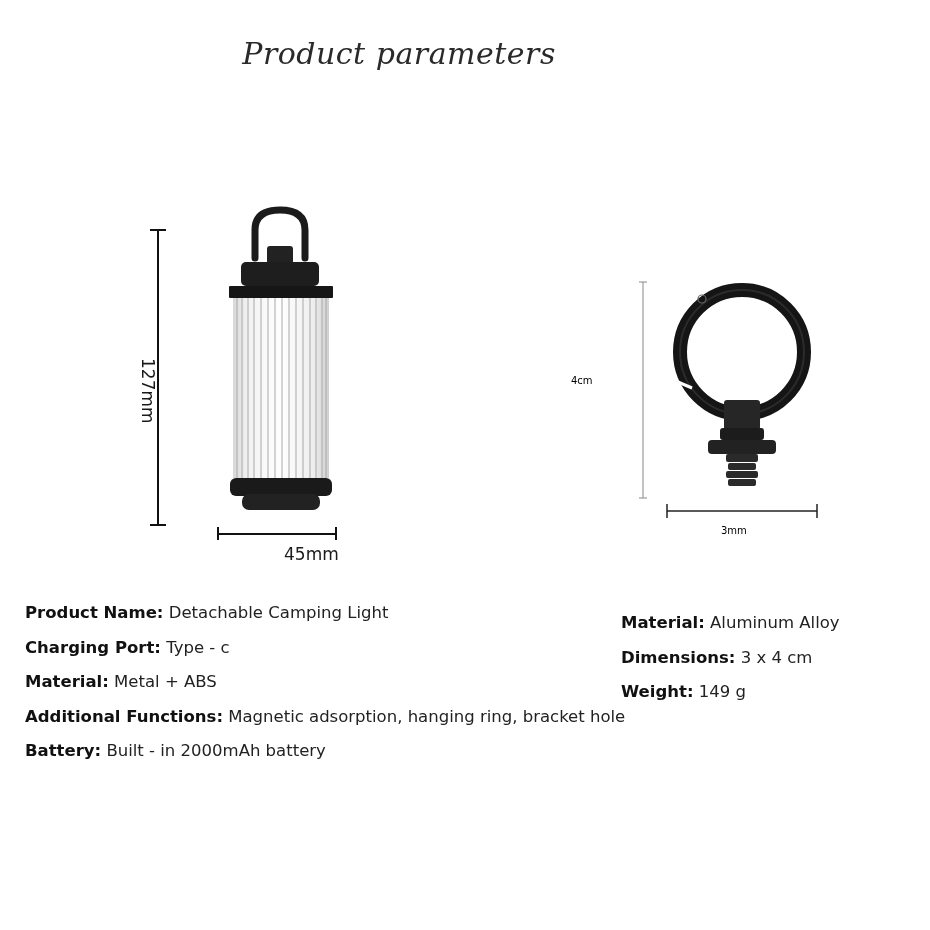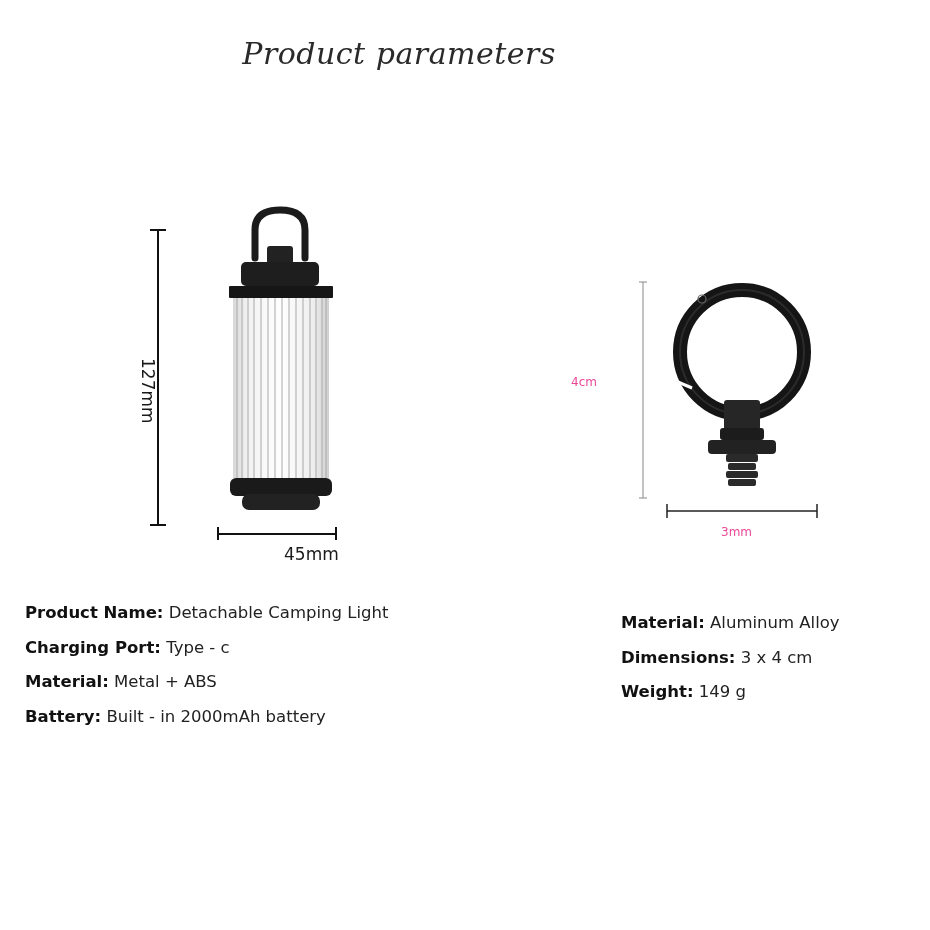--- a/index.html
+++ b/index.html
@@ -3,21 +3,21 @@
 <meta charset="utf-8">
 <style>
   html, body { margin: 0; padding: 0; background: #ffffff; }
   body { width: 930px; height: 930px; position: relative; overflow: hidden;
          font-family: "DejaVu Sans", sans-serif; color: #1a1a1a; }
   .title { position: absolute; left: 0; width: 798px; top: 36px; text-align: center;
            font-family: "DejaVu Serif", serif; font-style: italic; font-size: 30px;
            color: #2a2a2a; letter-spacing: 0.5px; }
   .figure { position: absolute; }
   .dim-label { position: absolute; font-size: 16px; color: #1a1a1a; }
-  .dim-label.light { color: #ec4899; font-size: 12px; }
+  .dim-label.light { color: #000000; font-size: 10px; }
   .specs { position: absolute; font-size: 16.5px; }
   .spec-row { height: 34.6px; line-height: 34.6px; white-space: nowrap; }
   .spec-key { font-weight: 600; color: #111; }
   .spec-val { color: #222; }
   .vertical { transform: rotate(90deg); transform-origin: left top; white-space: nowrap; }
 </style>
 </head>
 <body>
 
 <div class="title">Product parameters</div>
@@ -108,20 +108,21 @@
     <line x1="187" y1="234" x2="187" y2="248"></line>
   </g>
 </svg>
 <div class="dim-label light" style="left:571px; top:375px;">4cm</div>
 <div class="dim-label light" style="left:721px; top:525px;">3mm</div>
 
 <div class="specs" style="left:25px; top:596px;">
   <div class="spec-row"><span class="spec-key">Product Name:</span> <span class="spec-val">Detachable Camping Light</span></div>
   <div class="spec-row"><span class="spec-key">Charging Port:</span> <span class="spec-val">Type - c</span></div>
   <div class="spec-row"><span class="spec-key">Material:</span> <span class="spec-val">Metal + ABS</span></div>
+  <div class="spec-row"><span class="spec-key">Additional Functions:</span> <span class="spec-val">Magnetic adsorption, hanging ring, bracket hole</span></div>
   <div class="spec-row"><span class="spec-key">Battery:</span> <span class="spec-val">Built - in 2000mAh battery</span></div>
 </div>
 
 <div class="specs" style="left:621px; top:606px;">
   <div class="spec-row"><span class="spec-key">Material:</span> <span class="spec-val">Aluminum Alloy</span></div>
   <div class="spec-row"><span class="spec-key">Dimensions:</span> <span class="spec-val">3 x 4 cm</span></div>
   <div class="spec-row"><span class="spec-key">Weight:</span> <span class="spec-val">149 g</span></div>
 </div>
 
 </body></html>

